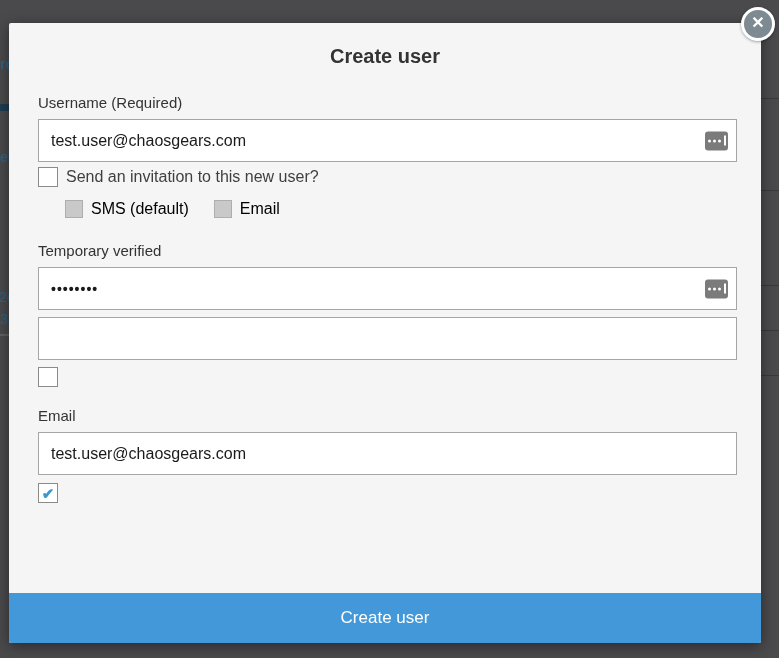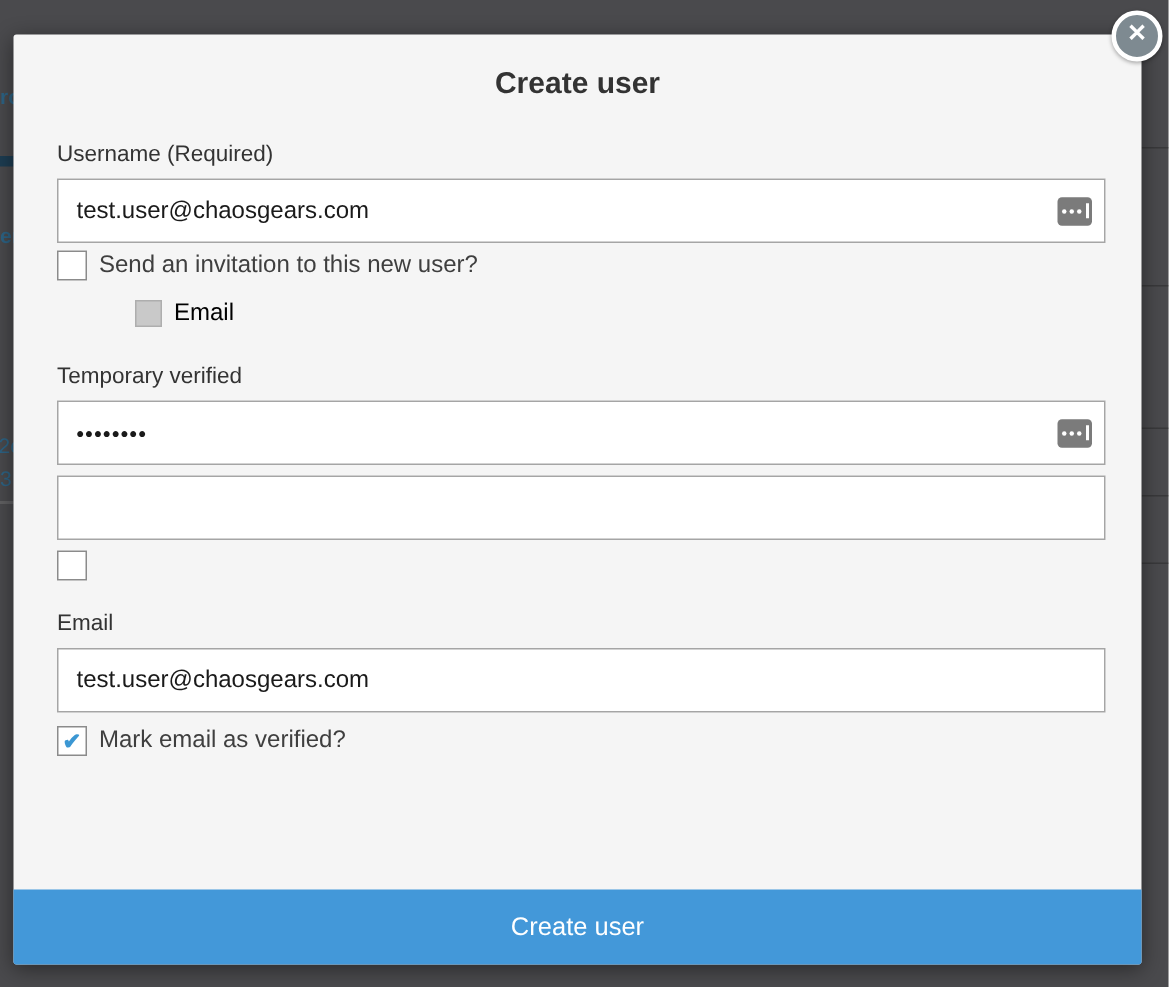--- a/index.html
+++ b/index.html
@@ -100,20 +100,24 @@
           <span class="bar"></span>
       </div>
     </div>
 
     <div class="cb-row row-invite">
       <div class="cb"></div>
       <span>Send an invitation to this new user?</span>
     </div>
 
     <div class="row-channels">
+      <div class="channel-group">
+        <div class="cb disabled"></div>
+        <span>SMS (default)</span>
+      </div>
       <div class="channel-gap"></div>
       <div class="channel-group">
         <div class="cb disabled"></div>
         <span>Email</span>
       </div>
     </div>
 
     <div class="field-label lbl-password">Temporary verified</div>
     <div class="input-wrap">
       <input class="txt-input pwd" type="text" value="••••••••" style="">
@@ -135,19 +139,18 @@
 
     <div class="field-label lbl-email">Email</div>
     <div class="input-wrap">
       <input class="txt-input no-icon" type="text" value="test.user@chaosgears.com" style="">
     </div>
 
     <div class="cb-row row-email-verified">
       <div class="cb checked">
         <span>✔</span>
       </div>
-      <span>Mark email as verified?</span>
     </div>
 
   </div>
 
   <button class="submit-btn">Create user</button>
 </div>
 
 </body></html>

